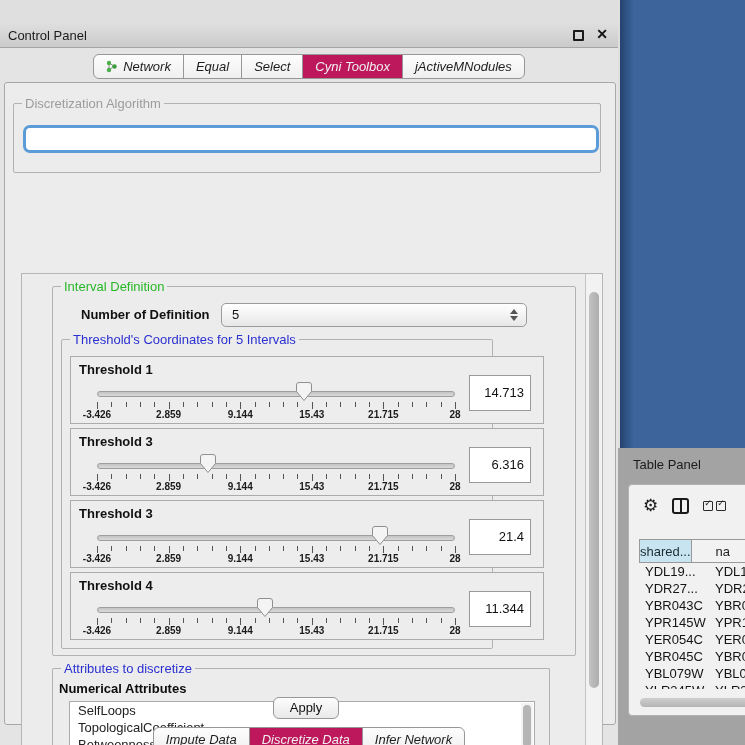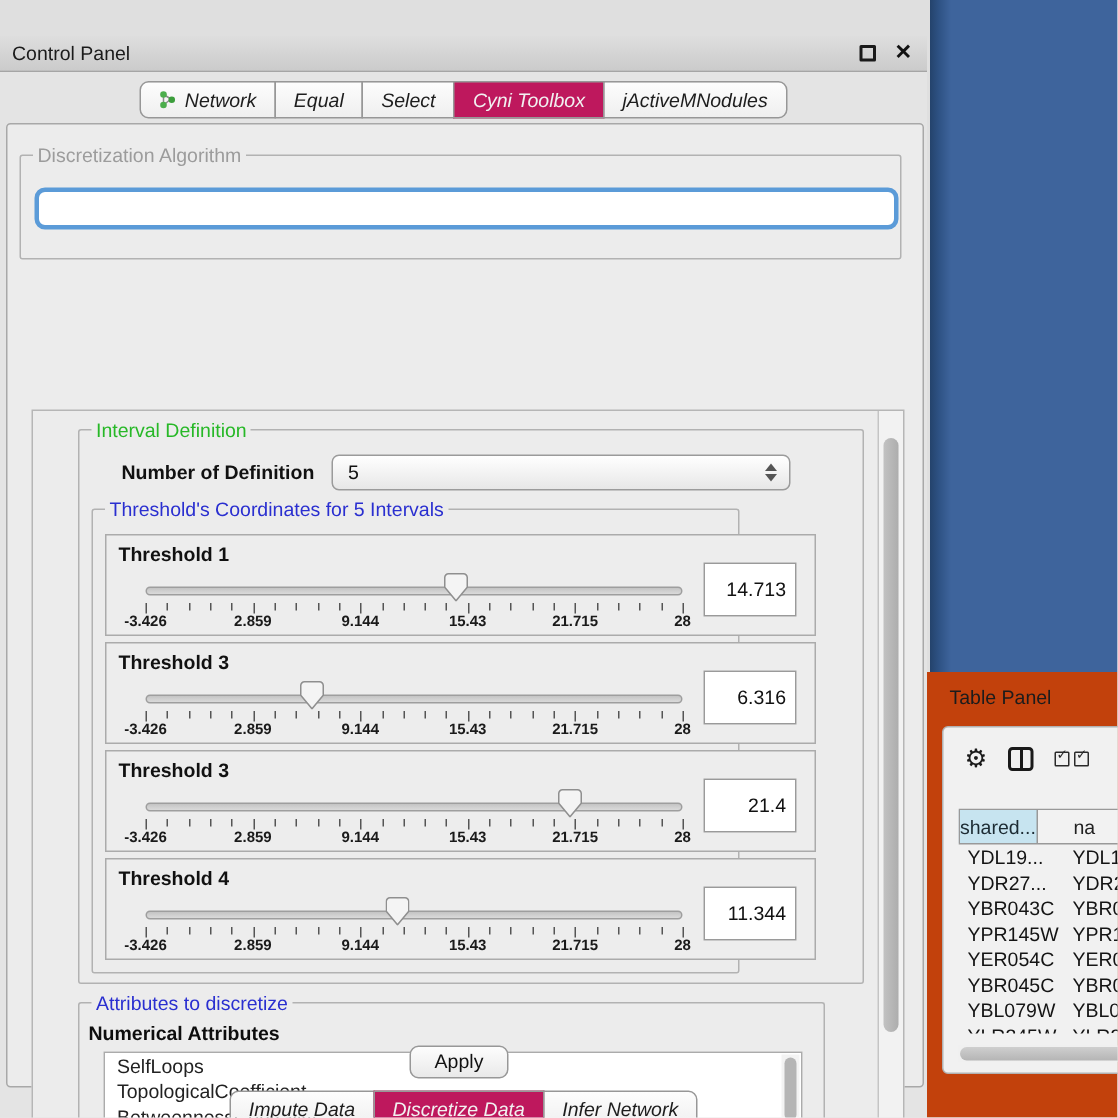--- a/index.html
+++ b/index.html
@@ -85,21 +85,21 @@
 
   .apply-btn { position:absolute; left:268px; top:614px; width:66px; height:22px;
     background:linear-gradient(#fdfdfd,#e9e9e9); border:1px solid #989898; border-radius:6px;
     font-size:13px; color:#111; text-align:center; line-height:20px; }
 
   
   .network-panel { position:absolute; left:620px; top:0; width:125px; height:448px;
     background:linear-gradient(90deg,#24436c 0px,#2e5284 6px,#3e649c 14px,#3e649c 100%); }
 
   
-  .table-section { position:absolute; left:618px; top:448px; width:127px; height:297px; background:#c2410c; }
+  .table-section { position:absolute; left:618px; top:448px; width:127px; height:297px; background:#a3a3a3; }
   .tp-title { position:absolute; left:15px; top:9px; font-size:13px; color:#1c1c1c; }
   .table-inner { position:absolute; left:10px; top:36px; width:130px; height:232px;
     background:#f1f1f1; border:1px solid #b2b2b2; border-radius:4px 0 0 4px; }
   .tp-toolbar { position:absolute; left:14px; top:12px; display:flex; align-items:center; gap:14px; }
   .gear { font-size:17px; color:#1a1a1a; line-height:17px; }
   .split-icon { width:17px; height:16px; border:2px solid #1a1a1a; border-radius:3px; position:relative; }
   .split-icon:before { content:""; position:absolute; left:50%; top:0; bottom:0; width:2px; background:#1a1a1a; transform:translateX(-50%); }
   .cb-group { display:flex; gap:3px; }
   .cbx { width:10px; height:10px; border:1.5px solid #2a2a2a; border-radius:1px; position:relative; }
   .cbx:before { content:"✓"; position:absolute; left:0px; top:-4px; font-size:9px; color:#2a2a2a; }

